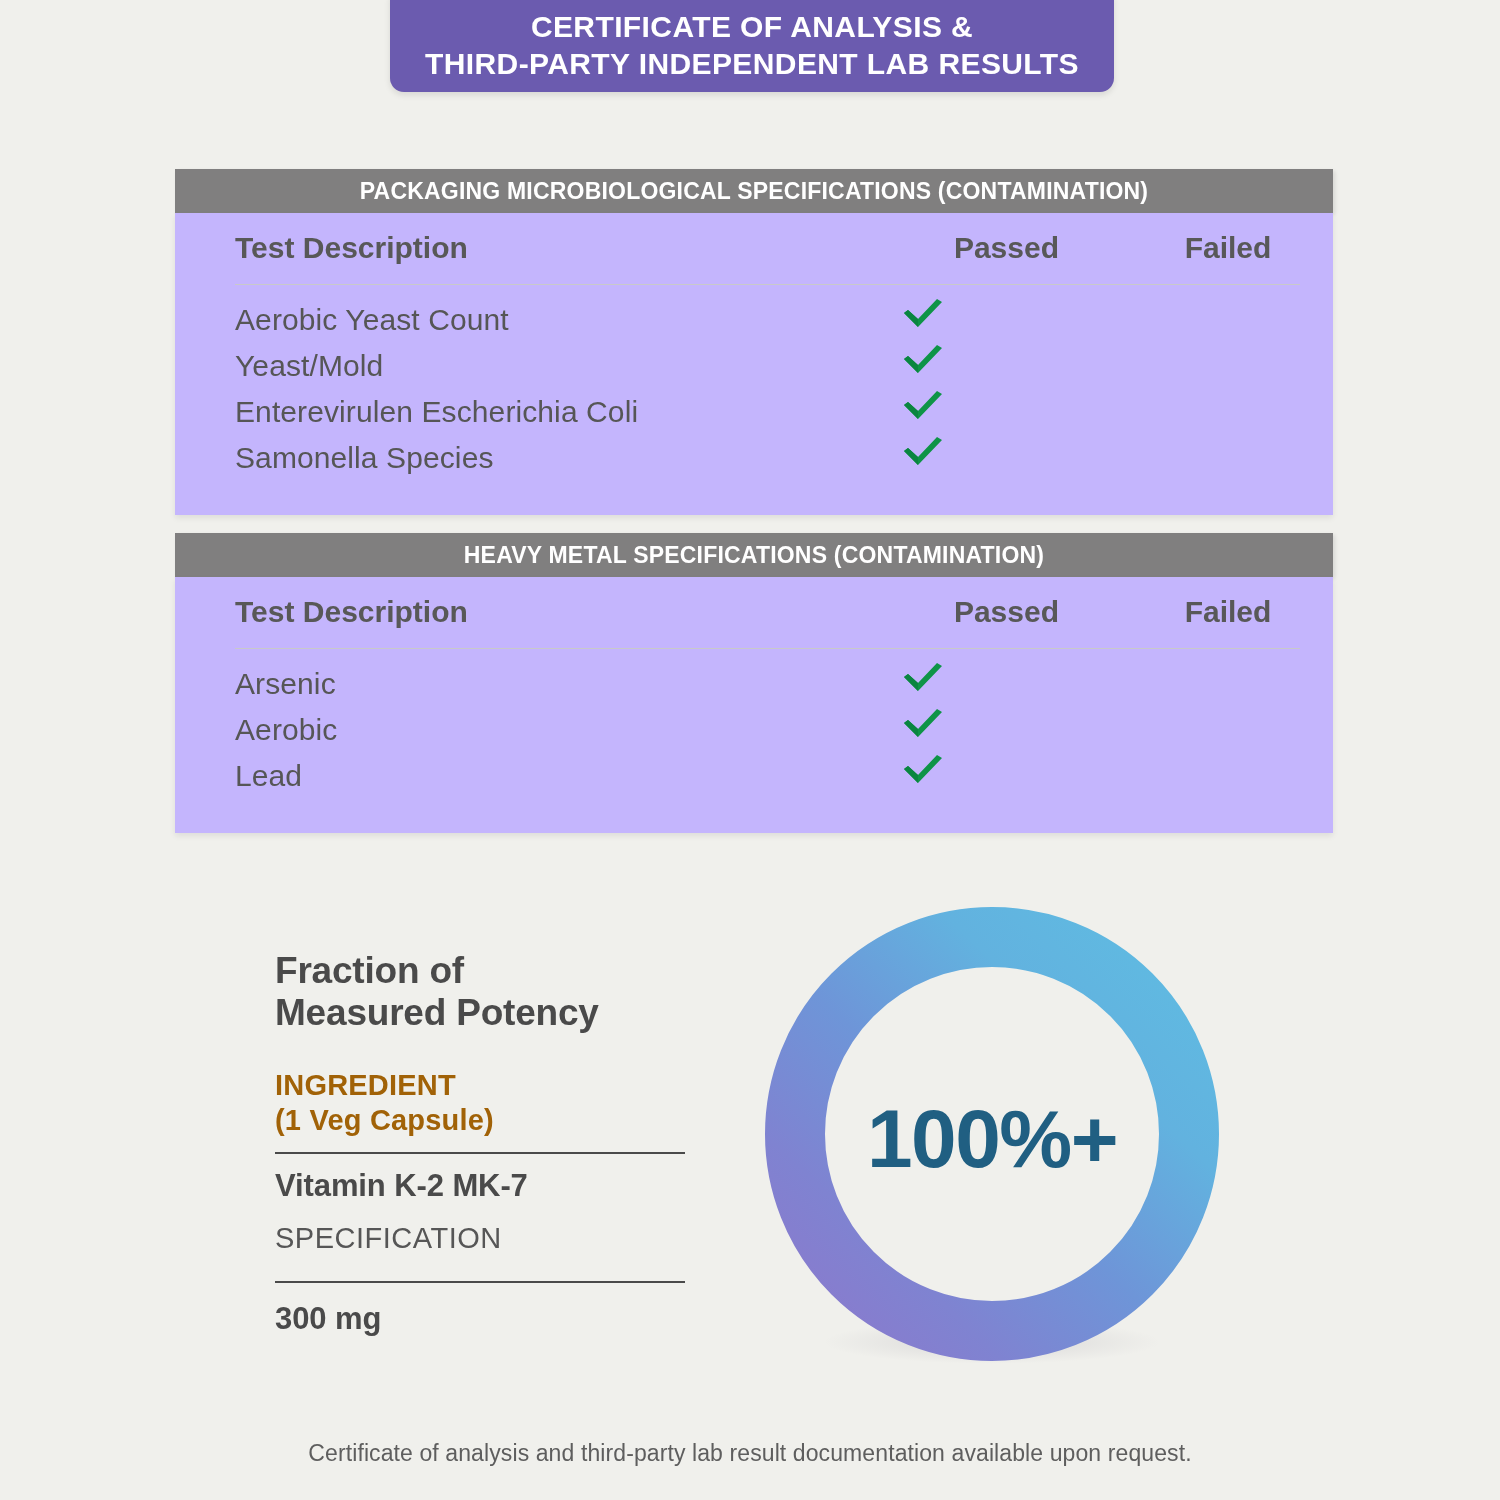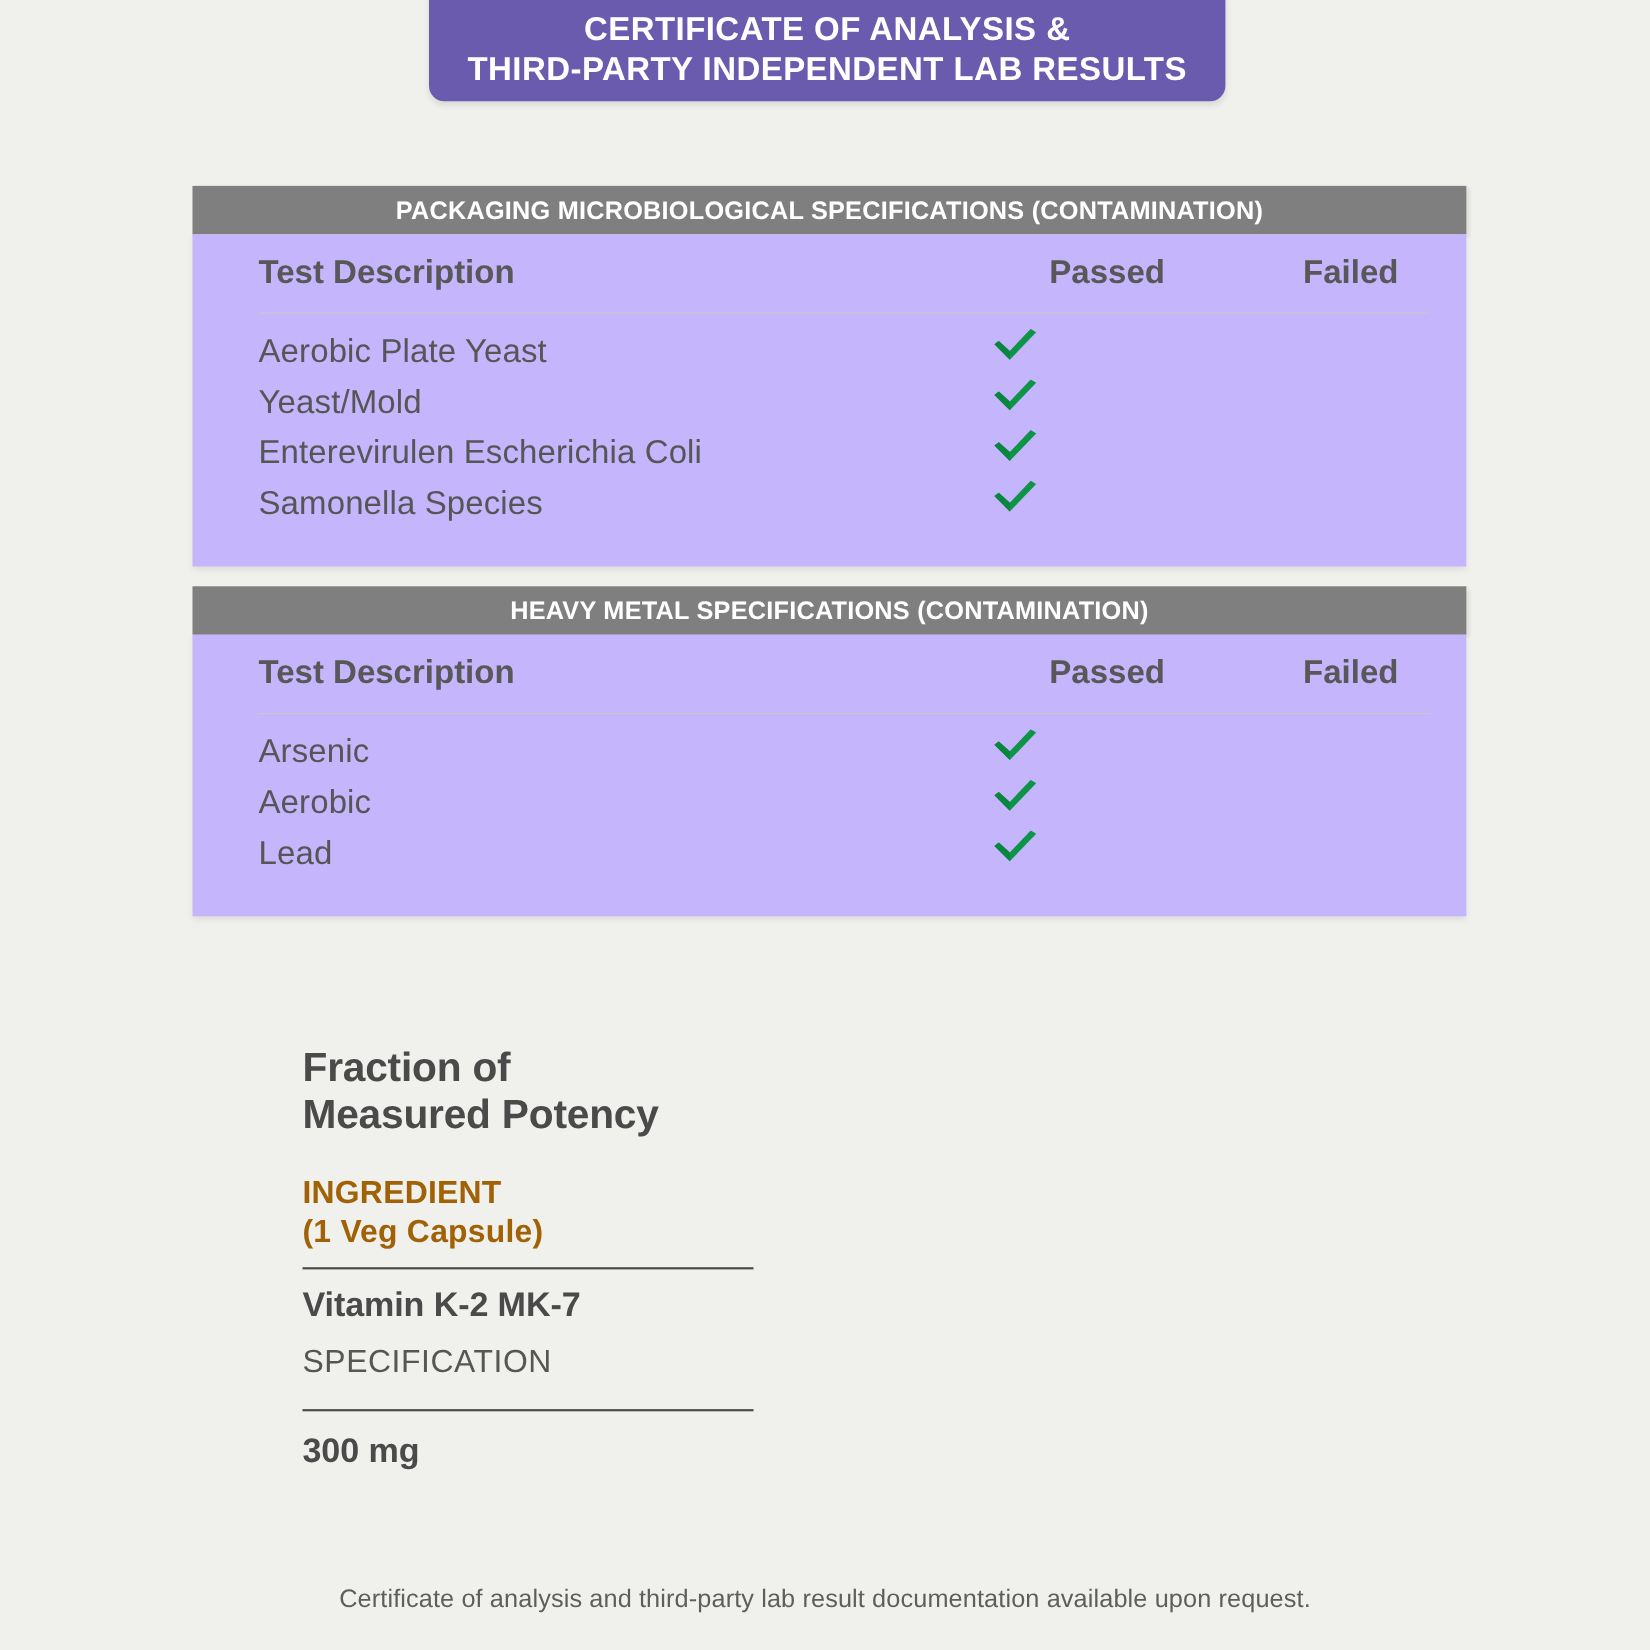--- a/index.html
+++ b/index.html
@@ -128,21 +128,21 @@
     </div>
     <div class="card-body">
       <div class="col-head">
         <span class="ch ch-desc">Test Description</span>
         <span class="ch ch-pass">Passed</span>
         <span class="ch ch-fail">Failed</span>
         <span class="divider"></span>
       </div>
       <div class="rows" id="rows-0">
           <div class="row">
-            <span class="row-label">Aerobic Plate Yeast</span>
+            <span class="row-label">Aerobic Yeast Count</span>
             <span class="row-check"><svg width="46" height="34" viewBox="0 0 46 34">
                 <path d="M4 14 L18 28 L42 3 L37 0 L18 20 L8 11 Z" fill="#0E9447"></path>
                 <path d="M4 14 L18 28 L18 20 L8 11 Z" fill="#0A8540"></path>
               </svg></span>
           </div>
           <div class="row">
             <span class="row-label">Yeast/Mold</span>
             <span class="row-check"><svg width="46" height="34" viewBox="0 0 46 34">
                 <path d="M4 14 L18 28 L42 3 L37 0 L18 20 L8 11 Z" fill="#0E9447"></path>
                 <path d="M4 14 L18 28 L18 20 L8 11 Z" fill="#0A8540"></path>
@@ -212,16 +212,32 @@
       <span>INGREDIENT</span><br>
       <span>(1 Veg Capsule)</span>
     </div>
     <div class="pot-rule"></div>
     <div class="pot-value">Vitamin K-2 MK-7</div>
     <div class="pot-spec">SPECIFICATION</div>
     <div class="pot-rule"></div>
     <div class="pot-amount">300 mg</div>
   </div>
 
+  <div class="ring-wrap">
+    <div class="ring-shadow"></div>
+    <svg class="ring-svg" width="460" height="470" viewBox="0 0 460 470">
+      <defs>
+        <linearGradient id="ringGrad" x1="1" y1="0" x2="0.05" y2="1">
+          <stop offset="0%" stop-color="#5FBCE2"></stop>
+          <stop offset="28%" stop-color="#62B2DF"></stop>
+          <stop offset="55%" stop-color="#6E95D8"></stop>
+          <stop offset="80%" stop-color="#7F83D1"></stop>
+          <stop offset="100%" stop-color="#8A7ACD"></stop>
+        </linearGradient>
+      </defs>
+      <circle cx="230" cy="232" r="197" fill="none" stroke="url(#ringGrad)" stroke-width="60"></circle>
+    </svg>
+    <div class="ring-label">100%+</div>
+  </div>
 
   <div class="footer">Certificate of analysis and third-party lab result documentation available upon request.</div>
 
 </div>
 
 </body></html>

